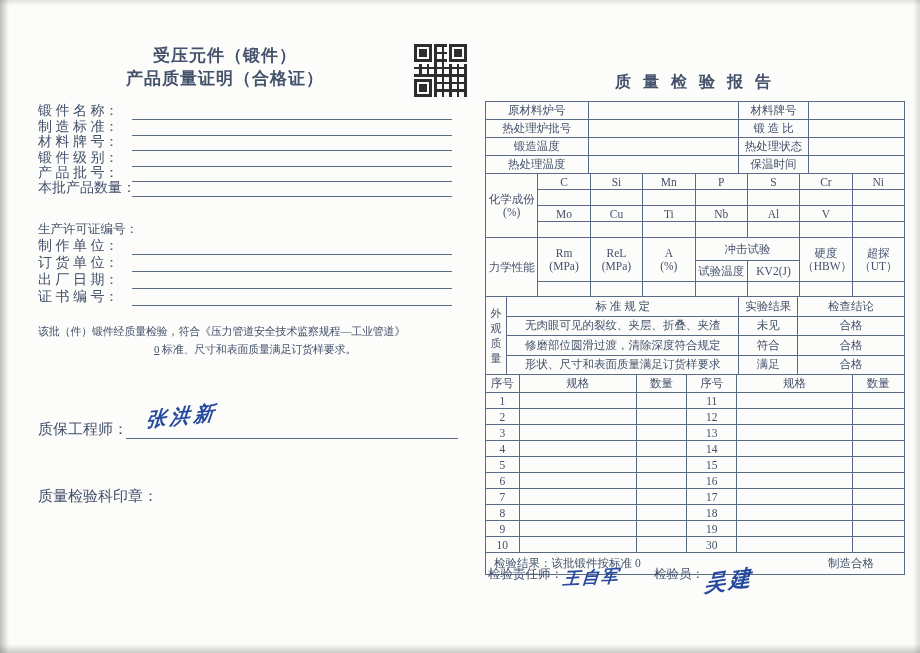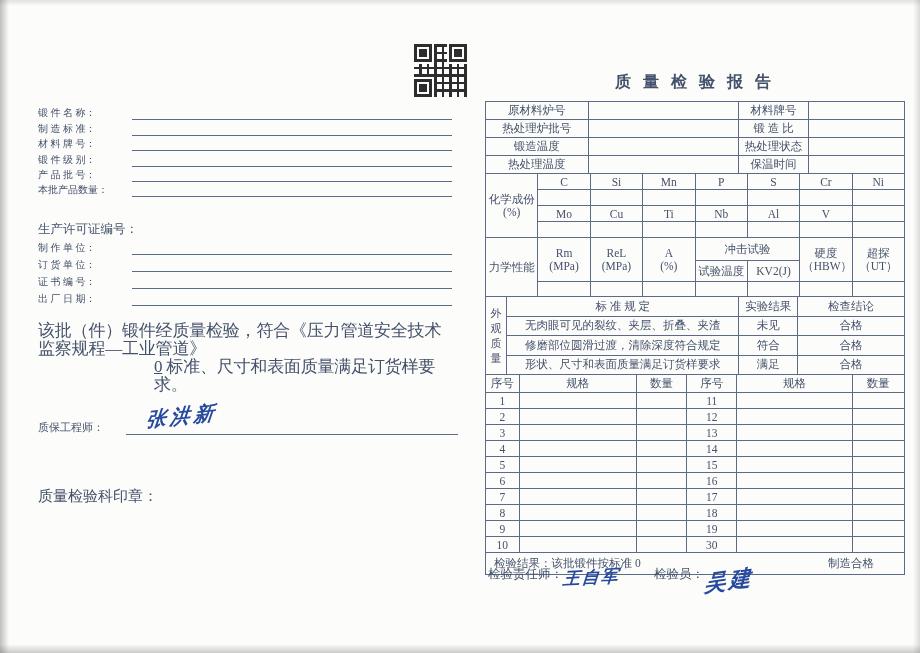--- a/index.html
+++ b/index.html
@@ -23,30 +23,30 @@
   
   .left-panel{position:absolute;left:0;top:0;width:470px;height:653px;}
   .l-title{position:absolute;top:44px;left:30px;width:390px;text-align:center;font-weight:bold;font-size:17px;line-height:23px;letter-spacing:1px;}
   .qr{position:absolute;left:414px;top:44px;width:53px;height:53px;}
   .qr svg{width:100%;height:100%;}
 
   .fields1{position:absolute;top:105px;left:38px;width:414px;}
   .fields2{position:absolute;top:238px;left:38px;width:414px;}
   .frow{display:flex;align-items:flex-end;height:15.4px;}
   .fields2 .frow{height:17px;}
-  .flabel{width:90px;font-size:10px;white-space:nowrap;flex:none;}
+  .flabel{width:90px;font-size:14px;white-space:nowrap;flex:none;}
   .fline{flex:1;border-bottom:1px solid var(--border);height:13px;margin-left:4px;}
   .license{position:absolute;top:221px;left:38px;font-size:12.5px;text-align:right;}
 
-  .statement{position:absolute;top:322px;left:38px;width:416px;font-size:17px;line-height:18px;letter-spacing:-0.2px;}
+  .statement{position:absolute;top:322px;left:38px;width:416px;font-size:11px;line-height:18px;letter-spacing:-0.2px;}
   .statement .indent{margin-left:116px;}
   .u{text-decoration:underline;}
 
   .qa-row{position:absolute;top:420px;left:38px;width:420px;display:flex;align-items:flex-end;}
-  .qa-row .flabel{width:84px;font-size:11px;}
+  .qa-row .flabel{width:84px;font-size:15px;}
   .qa-row .fline{height:14px;}
   .qa-sig{position:absolute;left:108px;top:-17px;}
   .stamp{position:absolute;top:487px;left:38px;font-size:15px;}
 
   .sig{display:inline-block;font-style:italic;font-weight:bold;color:var(--hand);
        font-family:"DejaVu Serif",serif;}
   .sig-a{font-size:20px;letter-spacing:4px;transform:rotate(-6deg) skewX(-12deg);}
   .sig-b{font-size:17px;letter-spacing:2px;transform:rotate(-3deg) skewX(-8deg);}
   .sig-c{font-size:22px;letter-spacing:3px;transform:rotate(-8deg) skewX(-10deg);}
 
@@ -77,20 +77,24 @@
 </head>
 <body>
 
 <div class="page">
   <div class="edge-t"></div>
   <div class="edge-l"></div>
   <div class="edge-r"></div>
   <div class="edge-b"></div>
 
   <div class="left-panel">
+    <div class="l-title">
+      <div>受压元件（锻件）</div>
+      <div>产品质量证明（合格证）</div>
+    </div>
     <div class="qr"><svg id="qr-svg" viewBox="0 0 21 21" shape-rendering="crispEdges">
           <rect x="0" y="0" width="7" height="7" fill="#2d2d30"></rect>
           <rect x="1" y="1" width="5" height="5" fill="#fcfcfa"></rect>
           <rect x="2" y="2" width="3" height="3" fill="#2d2d30"></rect>
           <rect x="14" y="0" width="7" height="7" fill="#2d2d30"></rect>
           <rect x="15" y="1" width="5" height="5" fill="#fcfcfa"></rect>
           <rect x="16" y="2" width="3" height="3" fill="#2d2d30"></rect>
           <rect x="0" y="14" width="7" height="7" fill="#2d2d30"></rect>
           <rect x="1" y="15" width="5" height="5" fill="#fcfcfa"></rect>
           <rect x="2" y="16" width="3" height="3" fill="#2d2d30"></rect>
@@ -272,25 +276,25 @@
     <div class="fields2">
       <div class="frow">
           <span class="flabel">制 作 单 位：</span>
           <span class="fline"></span>
         </div>
       <div class="frow">
           <span class="flabel">订 货 单 位：</span>
           <span class="fline"></span>
         </div>
       <div class="frow">
+          <span class="flabel">出 厂 日 期：</span>
+          <span class="fline"></span>
+        </div>
+      <div class="frow">
           <span class="flabel">证 书 编 号：</span>
-          <span class="fline"></span>
-        </div>
-      <div class="frow">
-          <span class="flabel">出 厂 日 期：</span>
           <span class="fline"></span>
         </div>
     </div>
 
     <div class="statement">
       <div>该批（件）锻件经质量检验，符合《压力管道安全技术监察规程—工业管道》</div>
       <div class="indent"><span class="u">0</span><span> 标准、尺寸和表面质量满足订货样要求。</span></div>
     </div>
 
     <div class="qa-row" style="position:absolute;">

